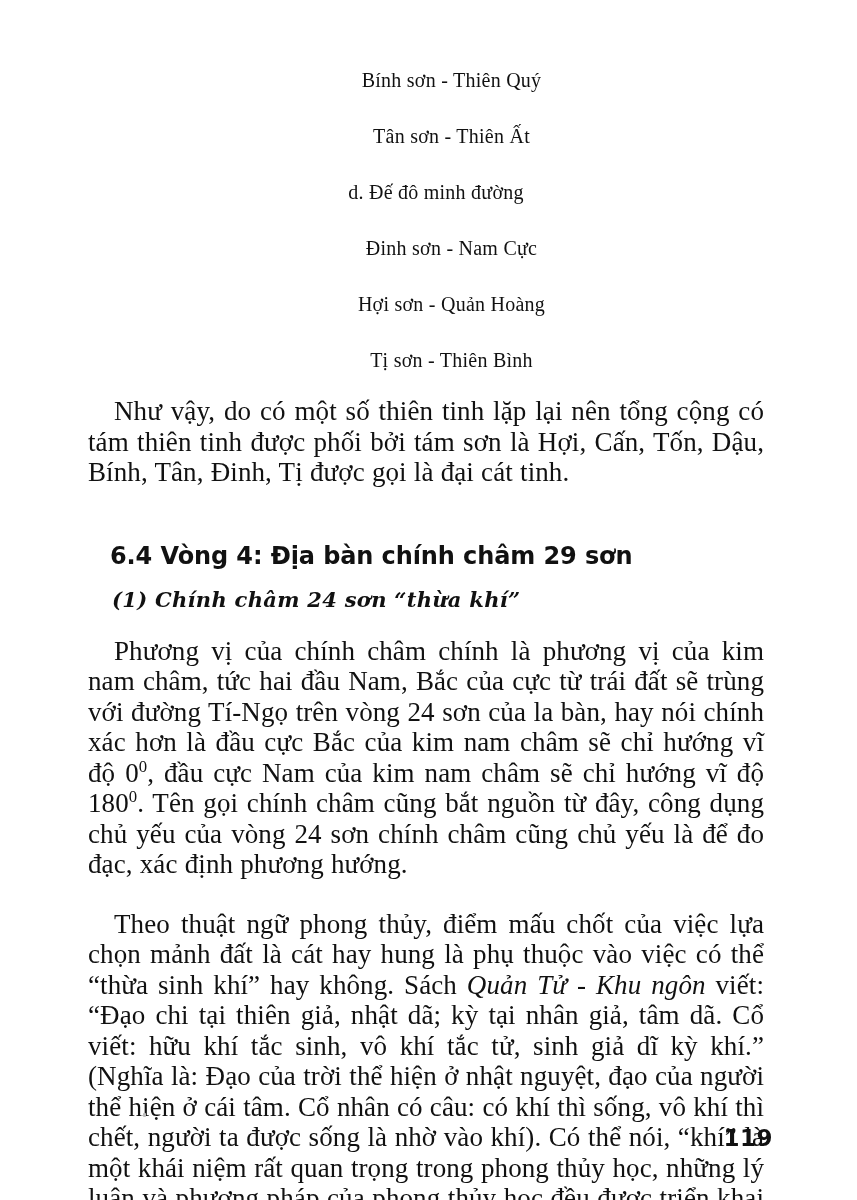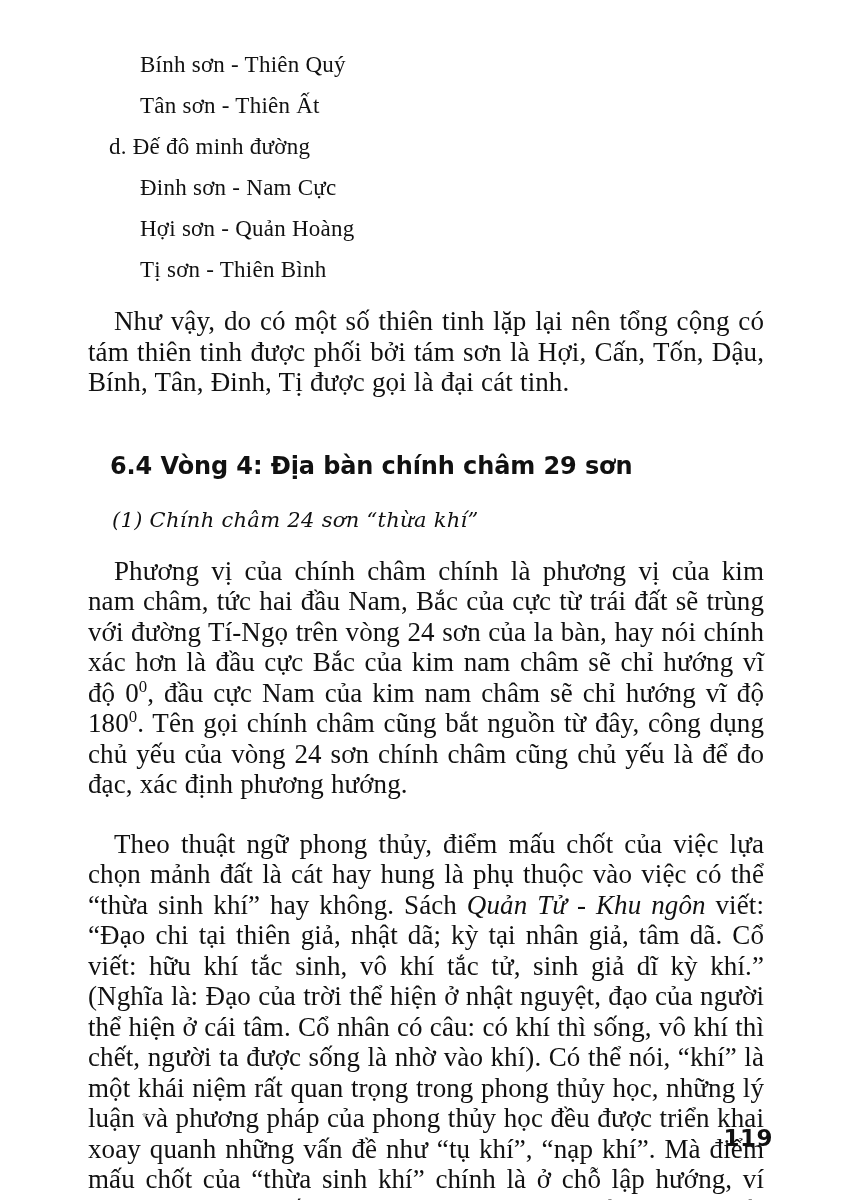--- a/index.html
+++ b/index.html
@@ -27,25 +27,26 @@
     top: 44px;
     width: 676px;   
   }
 
   
   .list-block {
     margin: 0;
     padding: 0;
   }
   .list-line {
-    font-size: 23px;
+    font-size: 20px;
     line-height: 40px;
     letter-spacing: 0.25px;
     white-space: pre;
-    margin: 1px;
+    margin: 16px;
+    text-align: center;
   }
   .list-line.indent-sub  { padding-left: 51px; }
   .list-line.indent-item { padding-left: 20px; }
 
   
   p.body {
     font-size: 27px;
     line-height: 30.5px;
     text-align: justify;
     text-justify: inter-word;
@@ -64,23 +65,23 @@
     font-size: 24px;
     font-weight: bold;
     letter-spacing: -0.1px;
     margin: 52px 0 0 0;
     padding-left: 22px;
     line-height: 32px;
   }
   h3.sub-heading {
     font-family: "DejaVu Serif", "Liberation Serif", serif;
     font-size: 21px;
-    font-weight: normal;
+    font-weight: bold;
     font-style: italic;
-    margin: 24px 0 0 0;
+    margin: 14px 0 0 0;
     padding-left: 24px;
     line-height: 28px;
     letter-spacing: 0.3px;
   }
 
   
   .italic-title { font-style: italic; }
 
   
   sup.deg {

